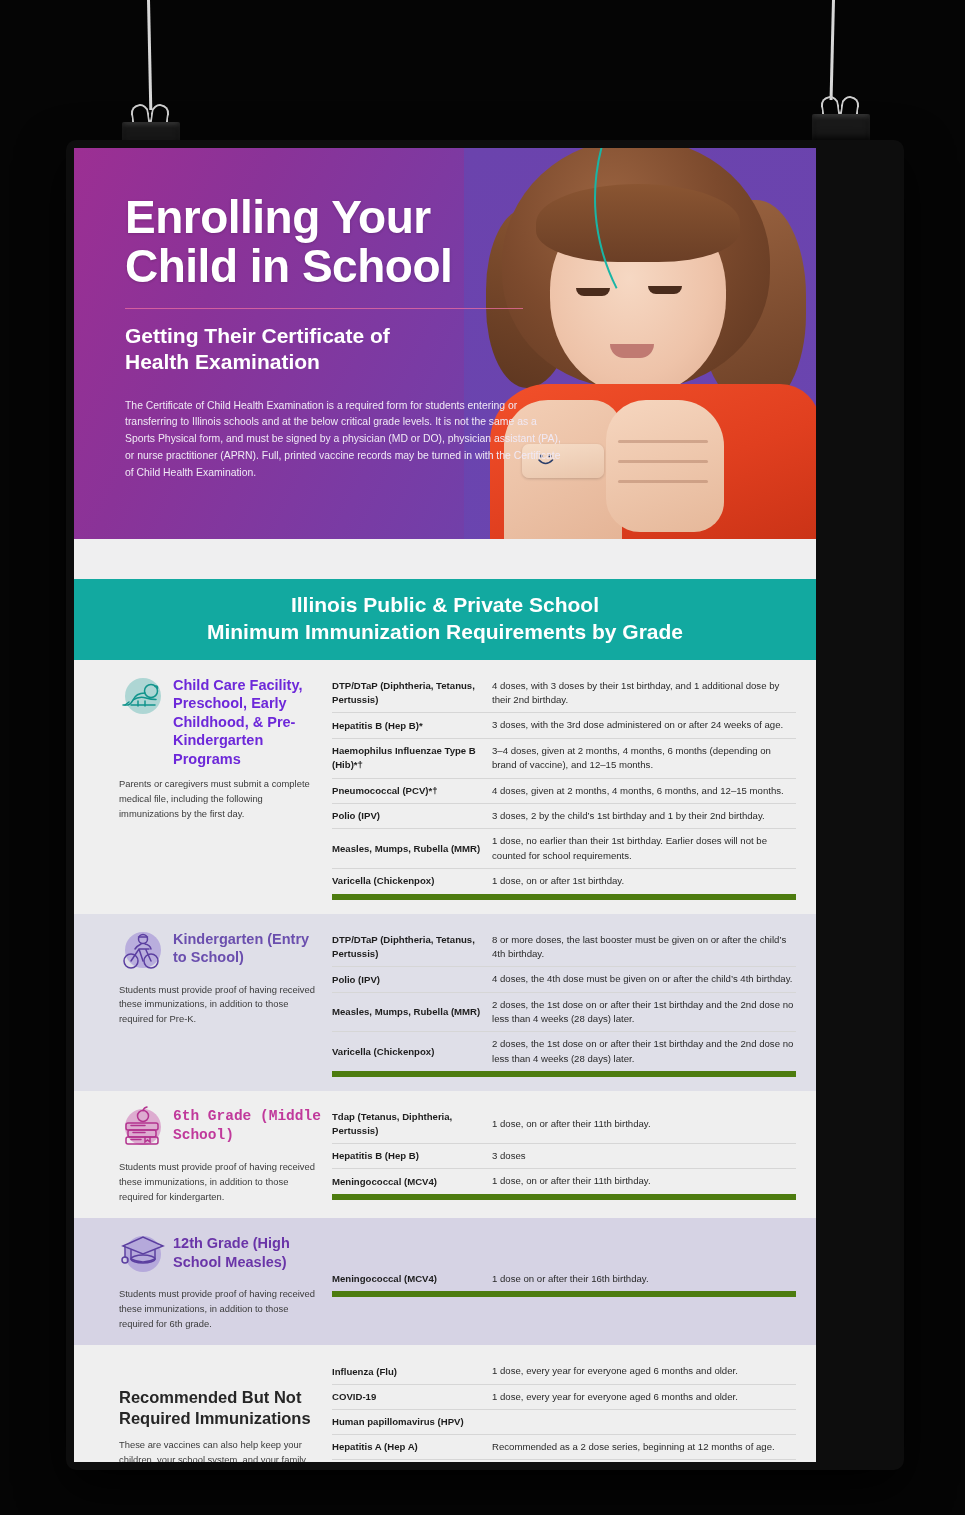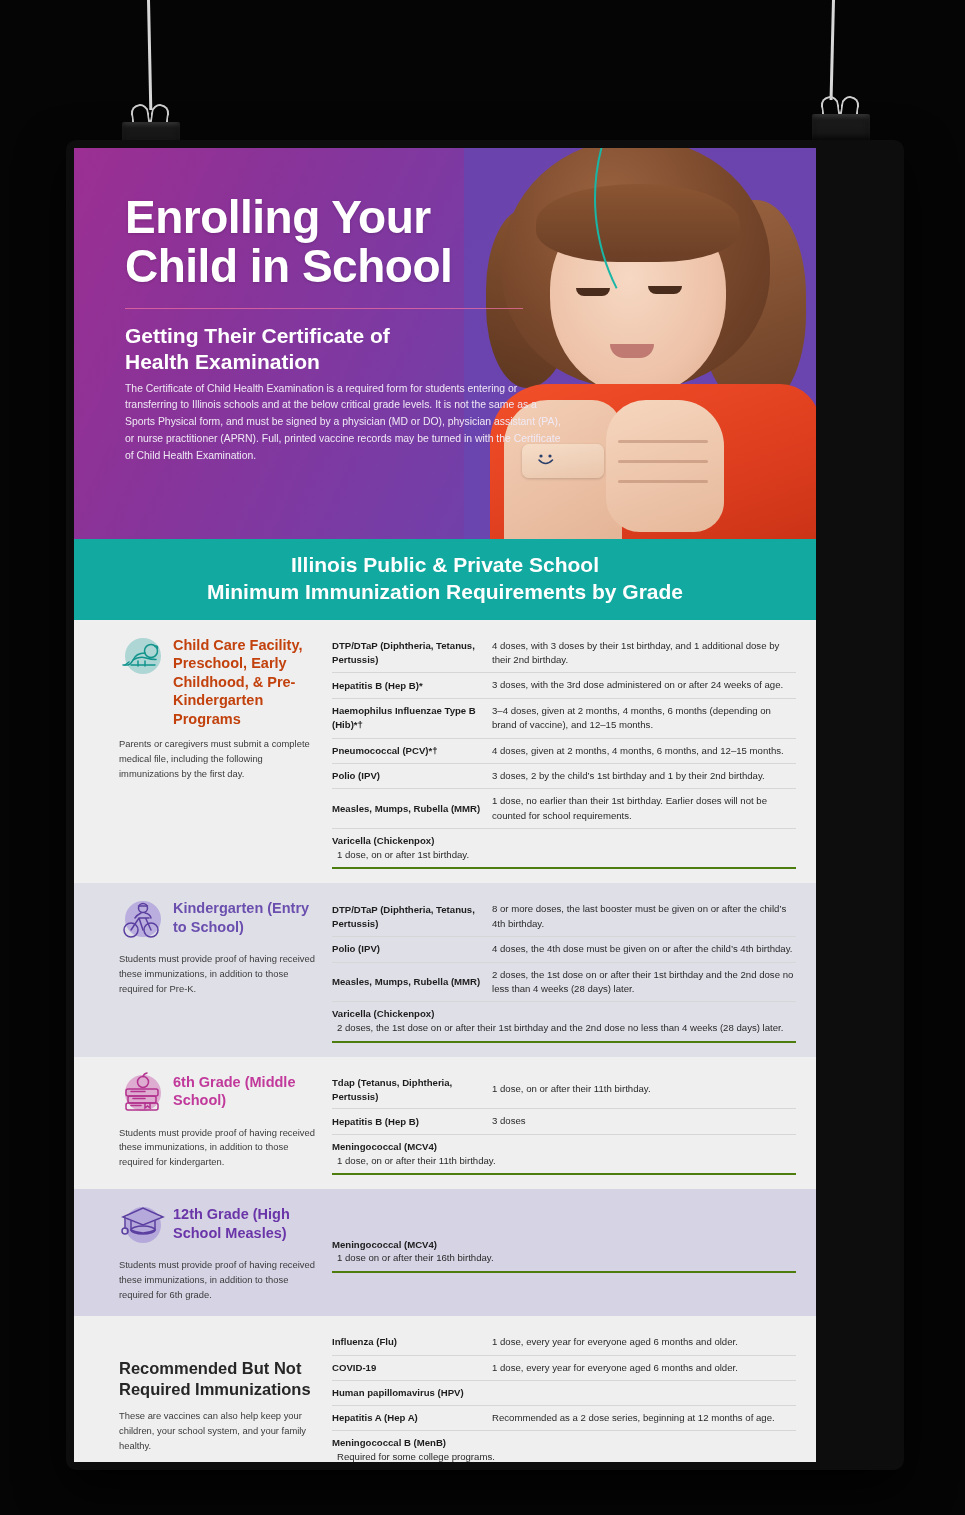--- a/index.html
+++ b/index.html
@@ -67,48 +67,48 @@
   .ph-band { position: absolute; left: 58px; top: 296px; width: 82px; height: 34px; border-radius: 7px;
              background: linear-gradient(170deg,#f6ddc8,#e9c5ab); box-shadow: 0 1px 3px rgba(0,0,0,.18); }
   .ph-smile { position: absolute; left: 72px; top: 303px; width: 20px; height: 18px; }
   .swoosh { position: absolute; border: 2px solid #19b5a5; border-radius: 50%; background: transparent; }
   .sw1 { left: 520px; top: -150px; width: 400px; height: 400px; border-color: transparent transparent transparent #19b5a5; transform: rotate(18deg); }
   .sw2 { left: 470px; top: 230px; width: 520px; height: 400px; border-color: transparent transparent #19b5a5 transparent; transform: rotate(-10deg); }
   .hero .txt { position: absolute; left: 51px; top: 45px; width: 440px; z-index: 4; }
   .h1 { font-size: 46px; font-weight: bold; color: #fff; line-height: 1.06; letter-spacing: -.5px;
         text-shadow: 0 1px 3px rgba(0,0,0,.18); }
   .hr-line { width: 398px; height: 1px; background: rgba(236,110,160,.75); margin: 17px 0 14px; }
-  .h2 { font-size: 21px; font-weight: bold; color: #fff; line-height: 1.24; margin-bottom: 6px; }
+  .h2 { font-size: 21px; font-weight: bold; color: #fff; line-height: 1.24; margin-bottom: 23px; }
   .body-txt { font-size: 10.4px; color: #f0e9f5; line-height: 1.62; }
 
   
-  .tealbar { background: #12a9a0; padding: 12px 0 14px; text-align: center; }
+  .tealbar { background: #12a9a0; padding: 12px 0 14px; text-align: center; margin-top: 40px; }
   .tealbar .l1 { font-size: 21px; font-weight: bold; color: #fff; line-height: 1.3; }
 
   
   .section { display: flex; padding: 14px 0 14px 0; }
   .section.bg-a { background: #efefef; }
   .section.bg-b { background: #dfdfe8; }
   .section.bg-c { background: #d6d3e4; }
   .sec-left { width: 258px; padding-left: 45px; padding-right: 10px; flex: none; }
   .sec-head { display: flex; align-items: flex-start; gap: 8px; }
   .icon-wrap { position: relative; width: 46px; height: 46px; flex: none; }
   .icon-blob { position: absolute; left: 6px; top: 4px; width: 36px; height: 36px; border-radius: 50%; }
   .icon-svg { position: absolute; left: 0; top: 0; }
   .sec-title { font-size: 14.5px; font-weight: bold; line-height: 1.28; padding-top: 2px; }
   .sec-note { font-size: 9.4px; color: #3b3b3b; line-height: 1.56; margin-top: 9px; }
-  .sec-title.teal { color: #c2410c; }
+  .sec-title.teal { color: #6d28d9; }
   .sec-title.kind { color: #6b4fae; }
-  .sec-title.grade6 { color: #c0399b; }
+  .sec-title.grade6 { color: #c0399b; font-family: Liberation Mono, monospace; }
   .sec-title.grade12 { color: #6a35a8; }
   .sec-title.plain { color: #262626; font-size: 16.5px; }
 
   .sec-right { flex: 1; padding-right: 20px; }
   .vrow { display: flex; border-bottom: 1px solid #d6d6d6; padding: 5px 0 5px 0; }
-  .vrow:last-child { border-bottom: 2px solid #4d7c0f; flex-direction: column; }
+  .vrow:last-child { border-bottom: 6px solid #4d7c0f; }
   .vname { width: 155px; flex: none; font-size: 9.6px; font-weight: bold; color: #1d1d1d; line-height: 1.45; display: flex; align-items: center; }
   .vreq { flex: 1; font-size: 9.6px; color: #2a2a2a; line-height: 1.5; display: flex; align-items: center; padding-left: 5px; }
 
   
   .cta { background: linear-gradient(90deg, #a62391 0%, #8b2f98 22%, #6b45b0 52%, #3b7cb0 78%, #18a8a3 100%);
          padding: 14px 0 15px; text-align: center; }
 </style>
 </head>
 <body>
 

